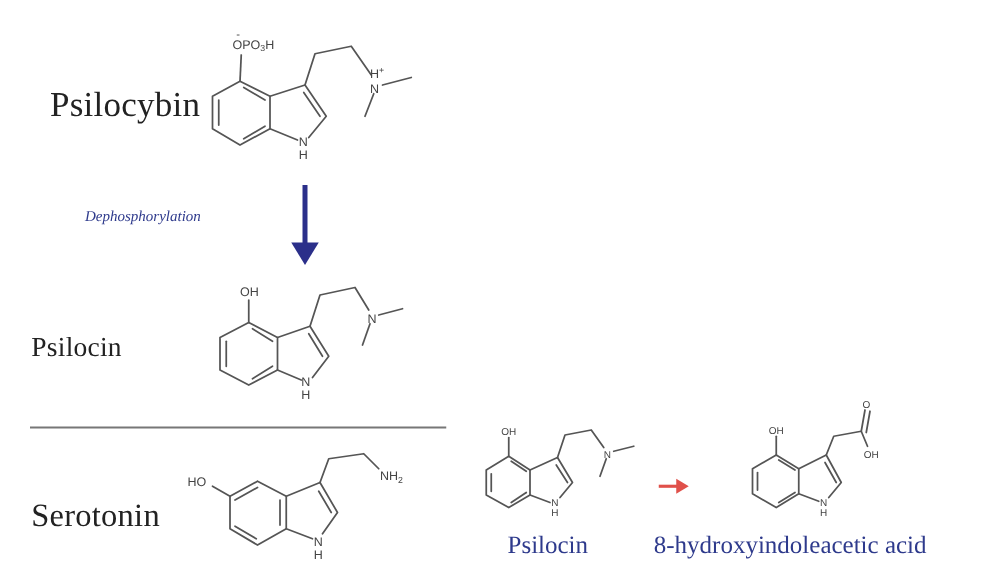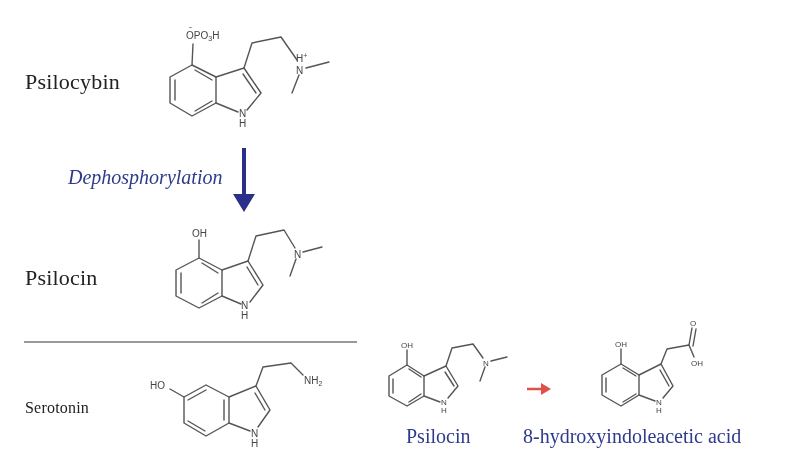--- a/index.html
+++ b/index.html
@@ -1,31 +1,31 @@
 <!DOCTYPE html>
 <html><head>
 <meta charset="utf-8">
 <style>
   html, body { margin: 0; padding: 0; background: #ffffff; }
   body { width: 800px; height: 468px; position: relative; overflow: hidden; font-family: "Liberation Serif", "DejaVu Serif", serif; }
   .canvas { position: absolute; left: 0; top: 0; width: 800px; height: 468px; }
   .label { position: absolute; font-family: "Liberation Serif", "DejaVu Serif", serif; color: #222222; font-size: 21px; line-height: 1; white-space: nowrap; }
   .label.name { font-weight: normal; letter-spacing: 0.2px; }
   .label.blue { color: #2e3a8c; font-size: 20px; }
-  .label.italic { font-style: italic; color: #2e3a8c; font-size: 20px; }
+  .label.italic { font-style: italic; color: #2e3a8c; font-size: 12px; }
   svg text { font-family: "Liberation Sans", "DejaVu Sans", sans-serif; fill: #444444; }
   .bond { stroke: #555555; stroke-width: 1.4; fill: none; stroke-linecap: round; stroke-linejoin: round; }
 </style>
 </head>
 <body>
 
-<div class="label name" style="left:25px; top:71px; font-size:22px;">Psilocybin</div>
+<div class="label name" style="left:40px; top:71px; font-size:28px;">Psilocybin</div>
 <div class="label italic" style="left:68px; top:167px;">Dephosphorylation</div>
 <div class="label name" style="left:25px; top:267px; font-size:22px;">Psilocin</div>
-<div class="label name" style="left:25px; top:400px; font-size:16px;">Serotonin</div>
+<div class="label name" style="left:25px; top:400px; font-size:26px;">Serotonin</div>
 <div class="label blue" style="left:406px; top:426px;">Psilocin</div>
 <div class="label blue" style="left:523px; top:426px;">8-hydroxyindoleacetic acid</div>
 
 <svg class="canvas" width="800" height="468" viewBox="0 0 800 468">
 
   <g>
 
     <polyline class="bond" points="192,65 170,77 170,103 192,116 216,103 216,77 192,65"></polyline>
 
     <line class="bond" x1="175" y1="80" x2="175" y2="100"></line>

